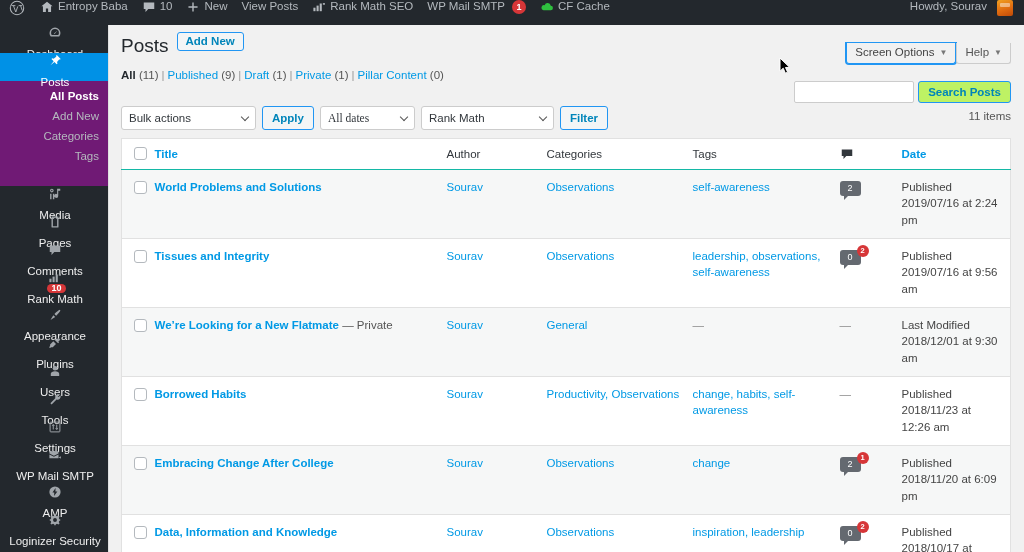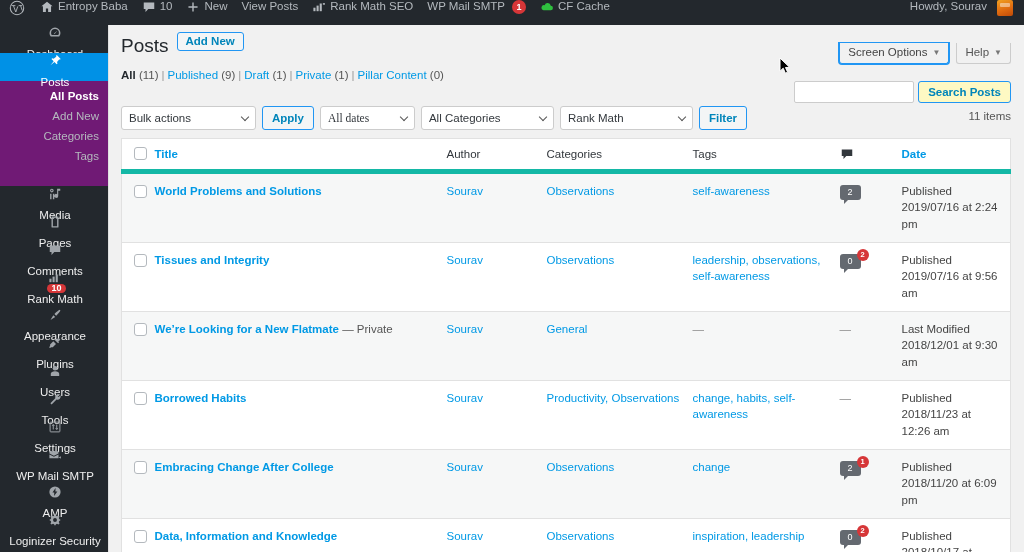--- a/index.html
+++ b/index.html
@@ -98,21 +98,21 @@
     position: absolute; top: 25px; left: 108px;
     width: 916px; height: 527px;
     background: #f1f1f1;
     border-left: 1px solid #e0e0e0;
     overflow: hidden;
   }
   .wrap { padding: 0 13px 0 12px; position: relative; }
 
   .screen-meta {
     position: absolute; top: 18px; right: 13px;
-    display: flex; gap: 7px; z-index: 5;
+    display: flex; z-index: 5;
   }
   .meta-btn {
     display: inline-flex; align-items: center; gap: 5px;
     height: 21px; padding: 0 8px;
     background: #f1f1f1; border: 1px solid #ccc;
     border-top: none;
     border-radius: 0 0 3px 3px;
     font-size: 11.5px; color: #555; cursor: pointer;
     line-height: 1;
   }
@@ -151,21 +151,21 @@
   .search-input {
     width: 120px; height: 22px;
     border: 1px solid #ccc; border-radius: 2px;
     background: #fff; font-size: 11.5px;
     padding: 0 6px; color: #32373c;
     font-family: "Liberation Sans", sans-serif;
   }
   .search-btn {
     height: 22px; padding: 0 9px;
     font-size: 11.5px; font-weight: bold;
-    color: #0085ba; background: #fef9c3;
+    color: #0085ba; background: #bef264;
     border: 1px solid #2196f3; border-radius: 3px;
     cursor: pointer; white-space: nowrap;
   }
 
   .tablenav {
     margin-top: 24px; height: 26px; position: relative;
     display: flex; align-items: center; gap: 6px;
   }
   .wp-select {
     position: relative; display: inline-flex; align-items: center;
@@ -198,21 +198,21 @@
 
   table.wp-list {
     width: 100%; border-collapse: collapse;
     background: #fff; border: 1px solid #e1e1e1;
     margin-top: 7px; font-size: 11.5px;
     table-layout: fixed;
   }
   table.wp-list thead th {
     text-align: left; font-weight: normal;
     color: #32373c; padding: 8px 0 8px 0;
-    border-bottom: 5px solid #14b8a6;
+    border-bottom: 1px solid #14b8a6;
     vertical-align: middle;
     height: 26px;
   }
   th.col-cb, td.col-cb { width: 33px; padding-left: 12px !important; }
   th.col-title, td.col-title { width: 292px; }
   th.col-author, td.col-author { width: 100px; }
   th.col-cats, td.col-cats { width: 146px; }
   th.col-tags, td.col-tags { width: 147px; }
   th.col-comments, td.col-comments { width: 62px; }
   th.col-date, td.col-date { width: auto; }
@@ -515,23 +515,20 @@
       <button class="search-btn">Search Posts</button>
     </div>
 
     <div class="tablenav">
       <div class="wp-select sel-bulk">
         <span>Bulk actions</span>
       </div>
       <button class="wp-btn-sec">Apply</button>
       <div class="wp-select sel-dates">
         <span>All dates</span>
-      </div>
-      <div class="wp-select sel-cats">
-        <span>All Categories</span>
       </div>
       <div class="wp-select sel-rankmath">
         <span>Rank Math</span>
       </div>
       <button class="wp-btn-sec">Filter</button>
       <span class="displaying-num">11 items</span>
     </div>
 
     <table class="wp-list">
       <thead>

